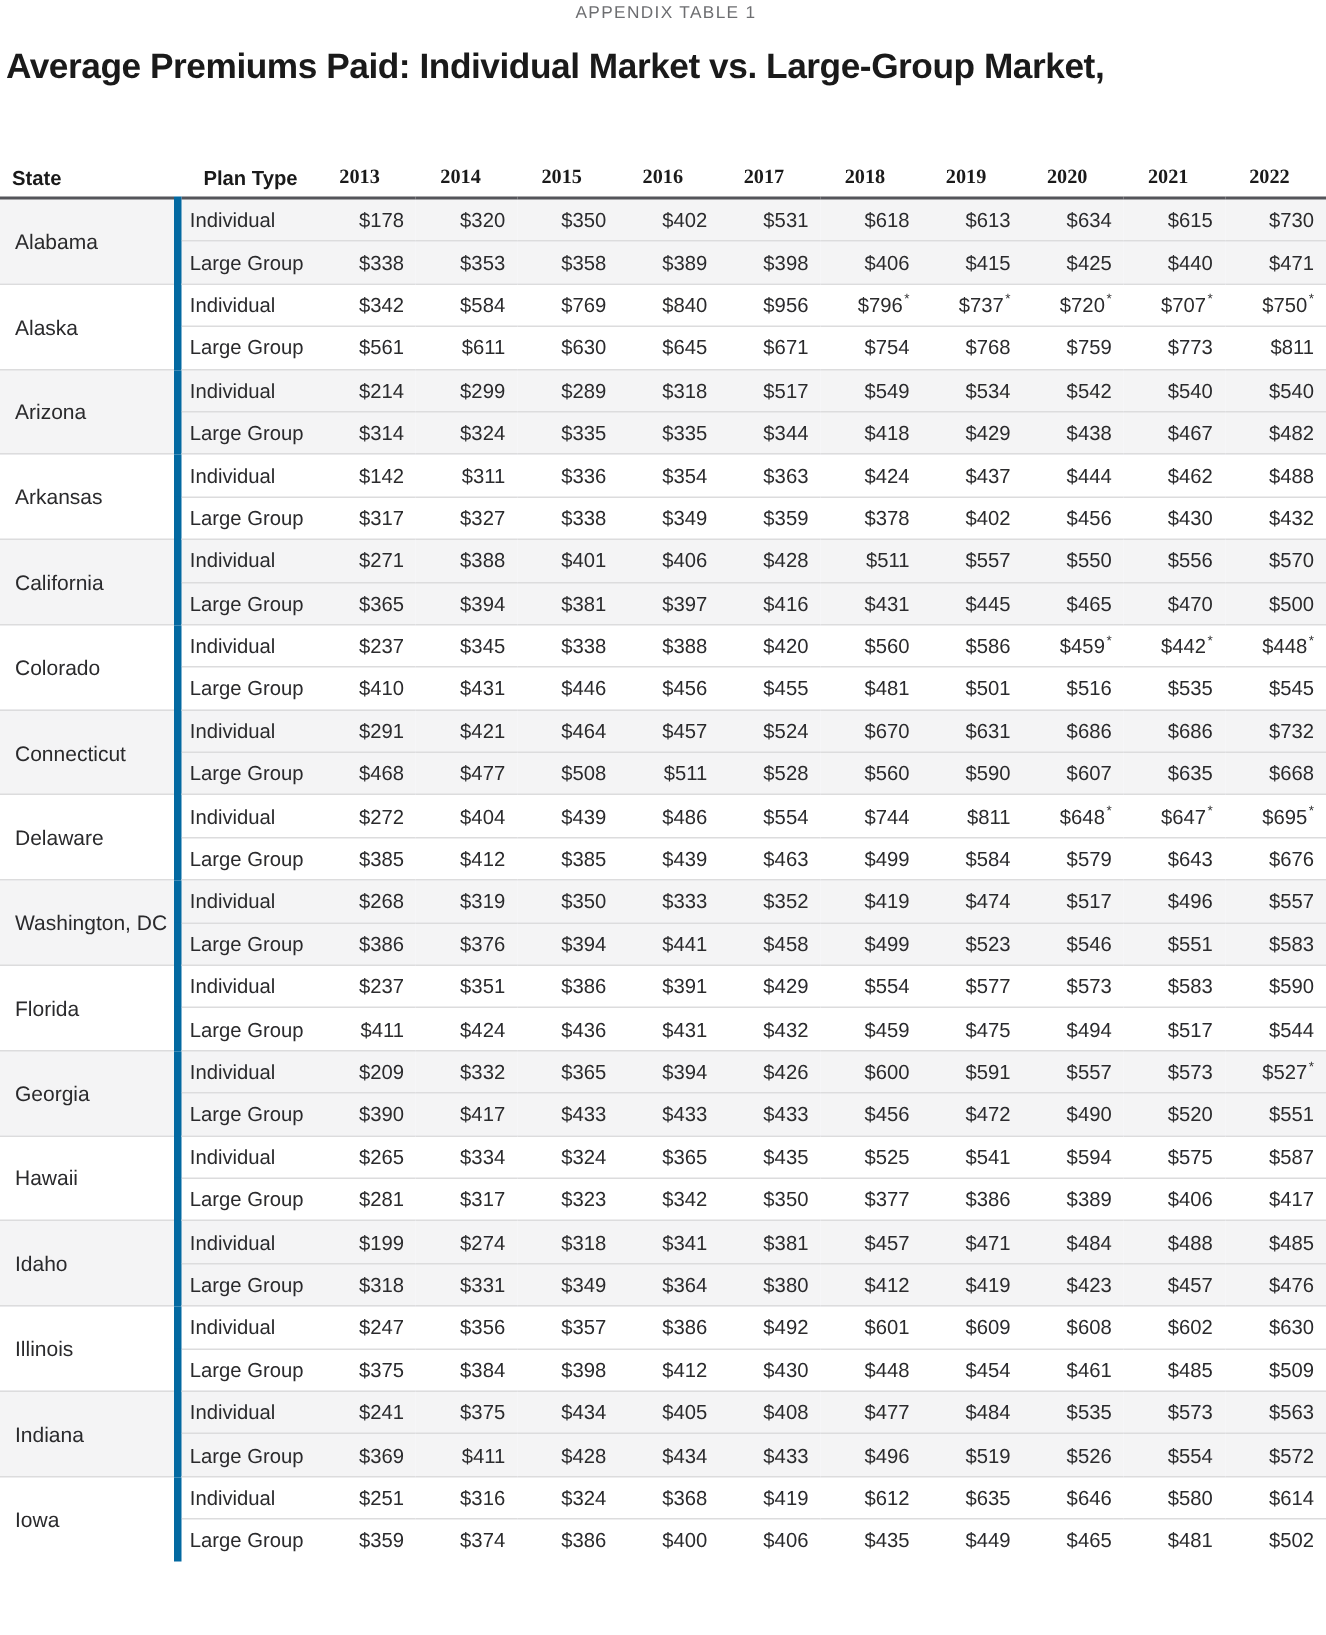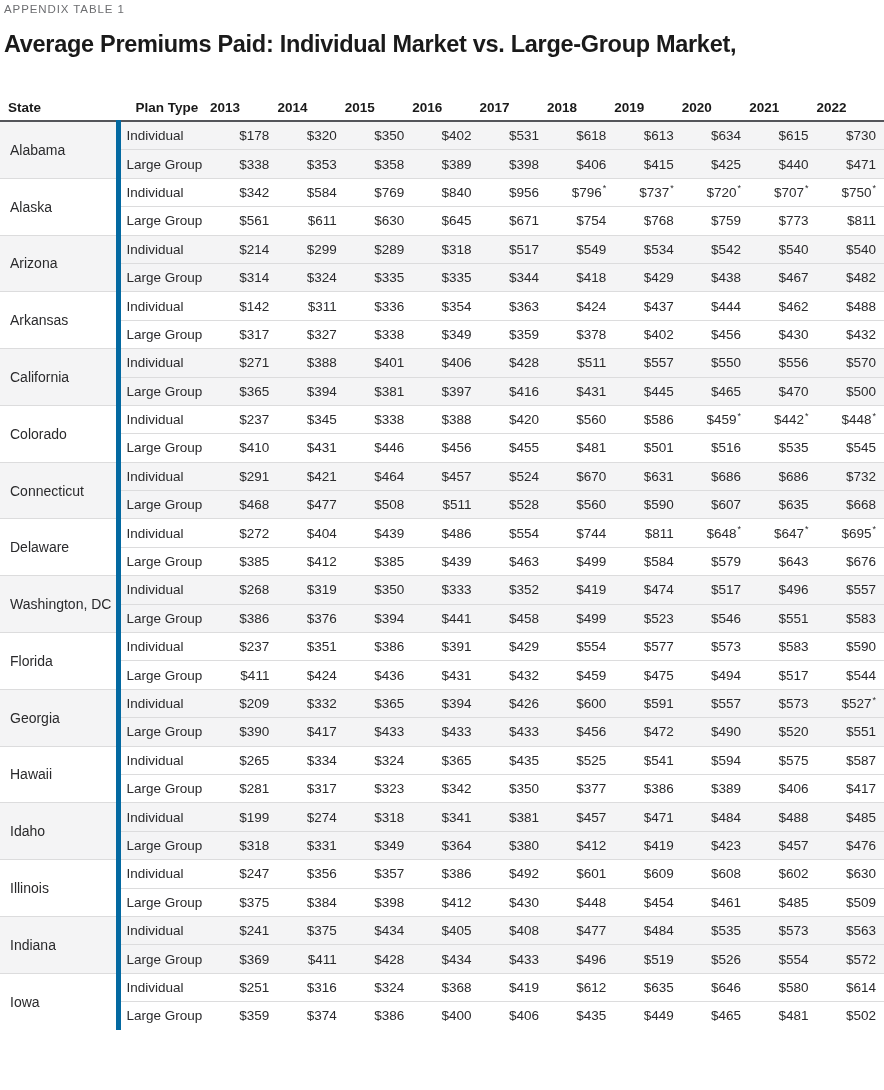--- a/index.html
+++ b/index.html
@@ -15,59 +15,60 @@
     color: #231f20;
   }
   .page-header { padding-left: 4px; }
   .eyebrow {
     margin-top: 3px;
     font-size: 11.5px;
     line-height: 13px;
     letter-spacing: 0.9px;
     color: #6d6e71;
     font-weight: 400;
+    text-align: center;
   }
   .page-title {
     margin: 13px 0 0 0;
     font-size: 23.5px;
     line-height: 30px;
     font-weight: 700;
     letter-spacing: -0.3px;
     color: #1a1a1a;
   }
   .page-title span { display: block; }
   .page-subtitle {
     margin: 10px 0 0 0;
     font-size: 17px;
     line-height: 20px;
     font-weight: 400;
     color: #231f20;
   }
   table.premiums {
     width: 884px;
-    margin-top: 35px;
+    margin-top: 46px;
     border-collapse: collapse;
     table-layout: fixed;
   }
   col.c-state { width: 118px; }
   col.c-plan  { width: 92px; }
   col.c-year  { width: 67.4px; }
   thead th {
     height: 26px;
     padding: 0;
     font-size: 13.5px;
     font-weight: 700;
     color: #1a1a1a;
     border-bottom: 2px solid #54555a;
     vertical-align: middle;
     white-space: nowrap;
   }
   th.h-state { text-align: left; padding-left: 8px; }
   th.h-plan  { text-align: center; padding-left: 6px; }
-  th.h-year  { text-align: left; padding-right: 8px; }
+  th.h-year  { text-align: center; padding-right: 8px; font-family: Liberation Serif, serif; }
   tbody td {
     height: 27.4px;
     padding: 0;
     font-size: 13.5px;
     color: #2a2a2c;
     border-top: 1px solid #dcdcdd;
     vertical-align: middle;
     white-space: nowrap;
   }
   td.state {

